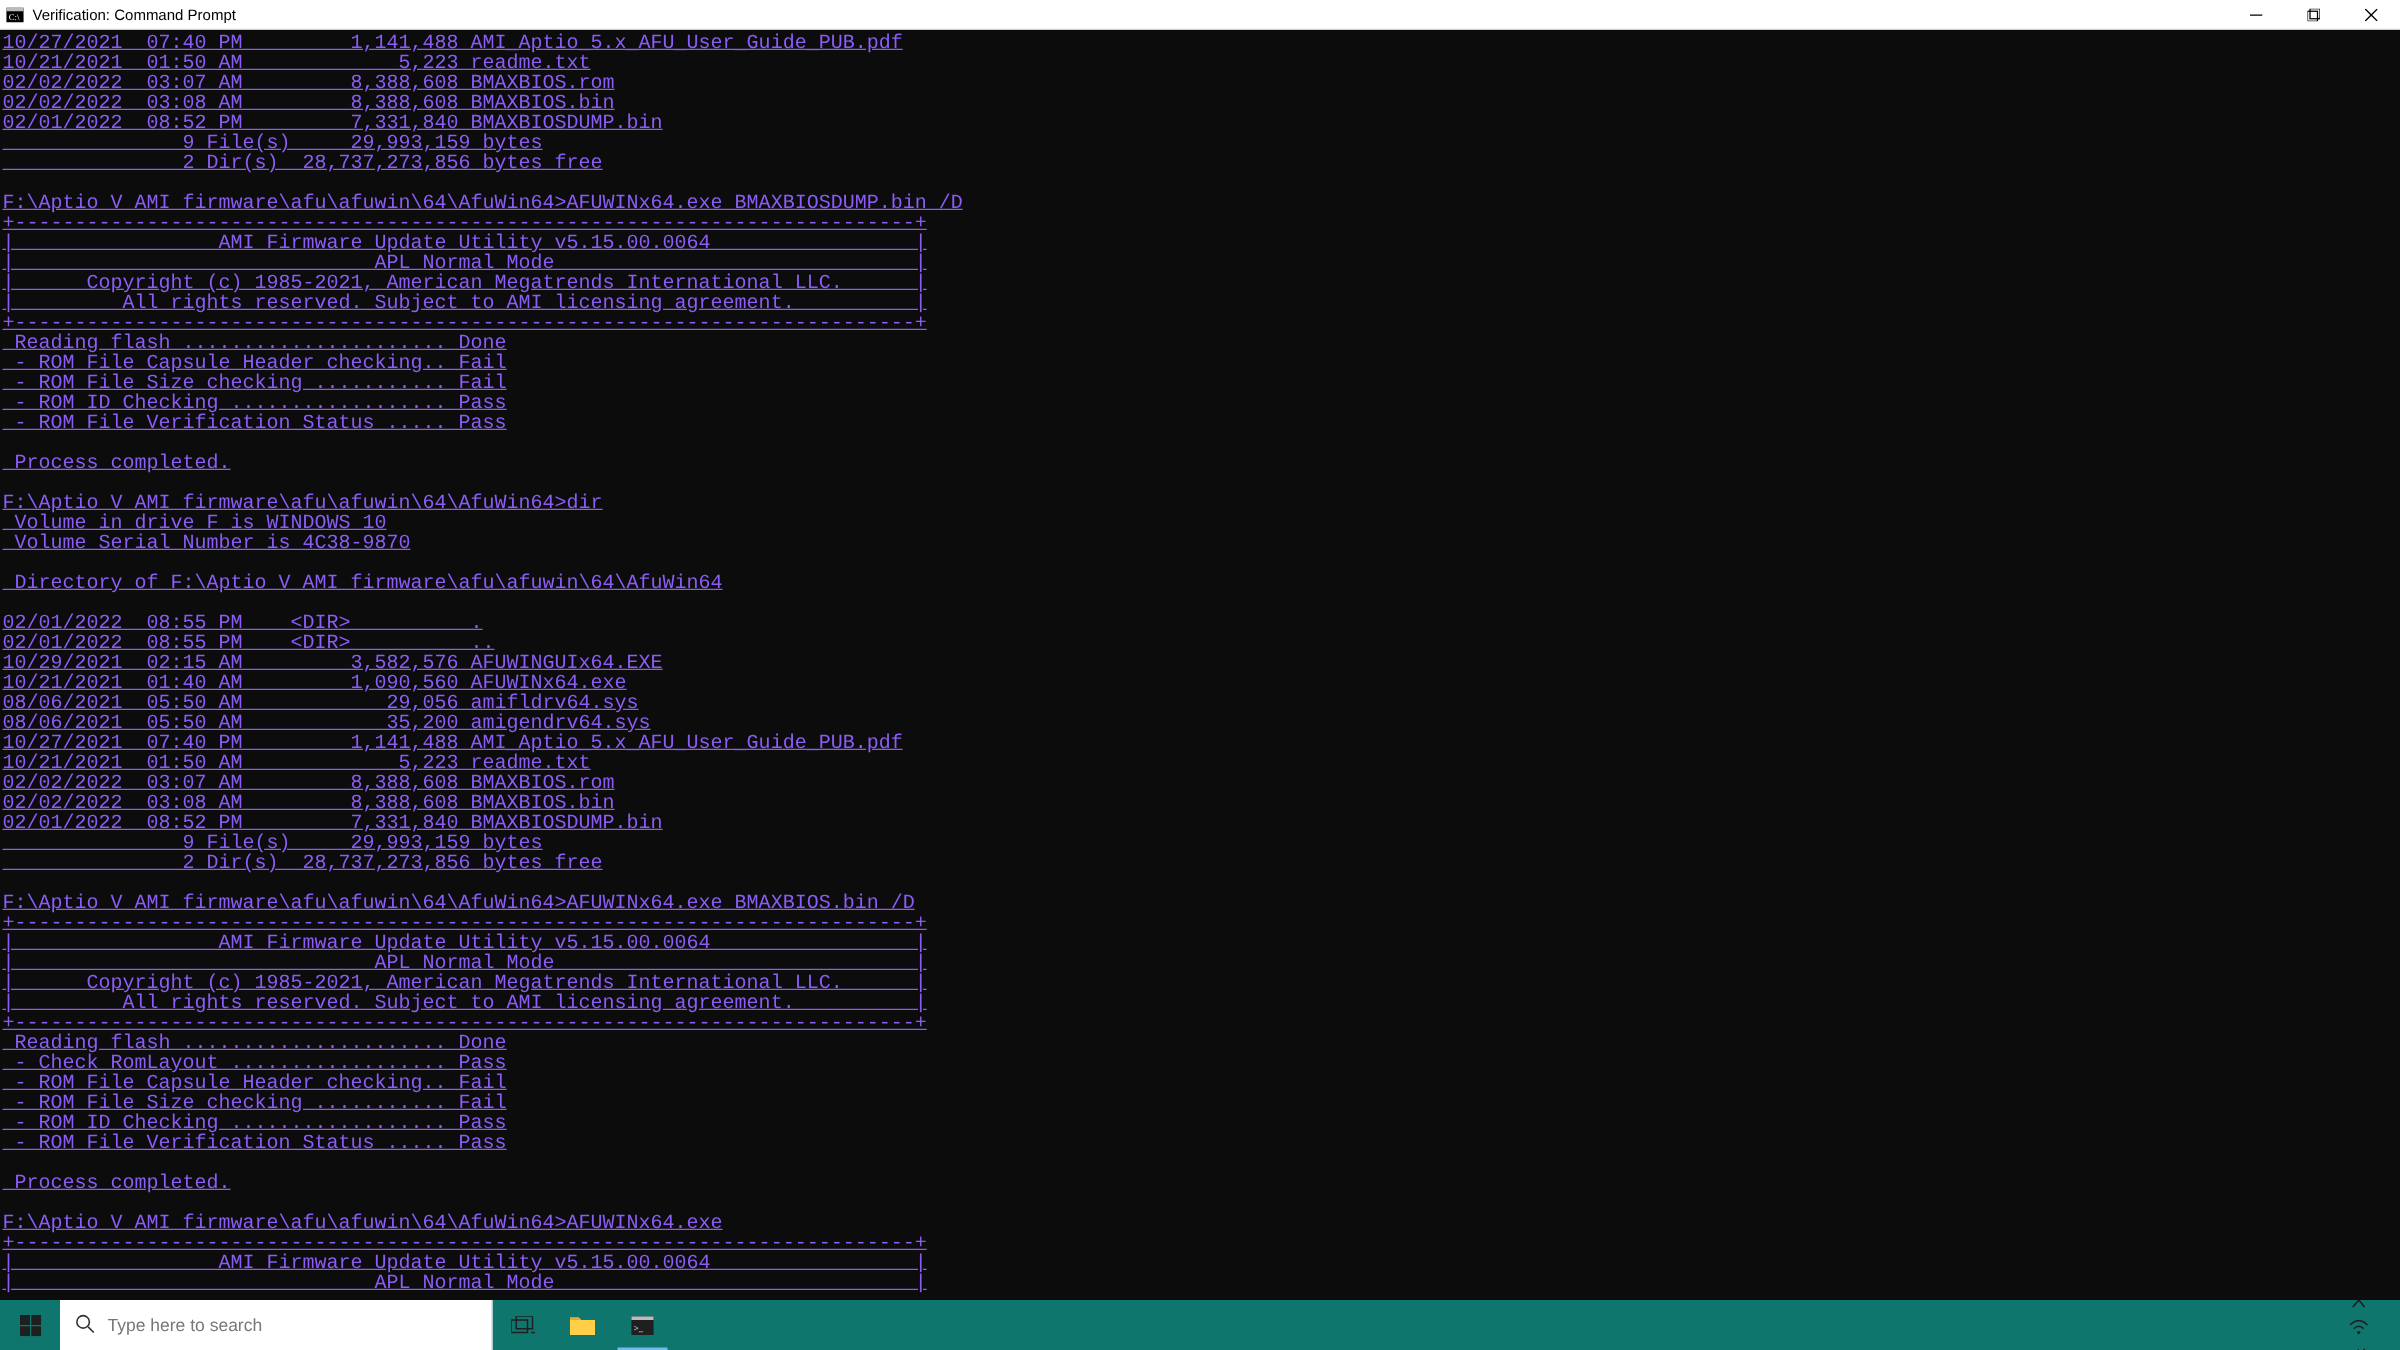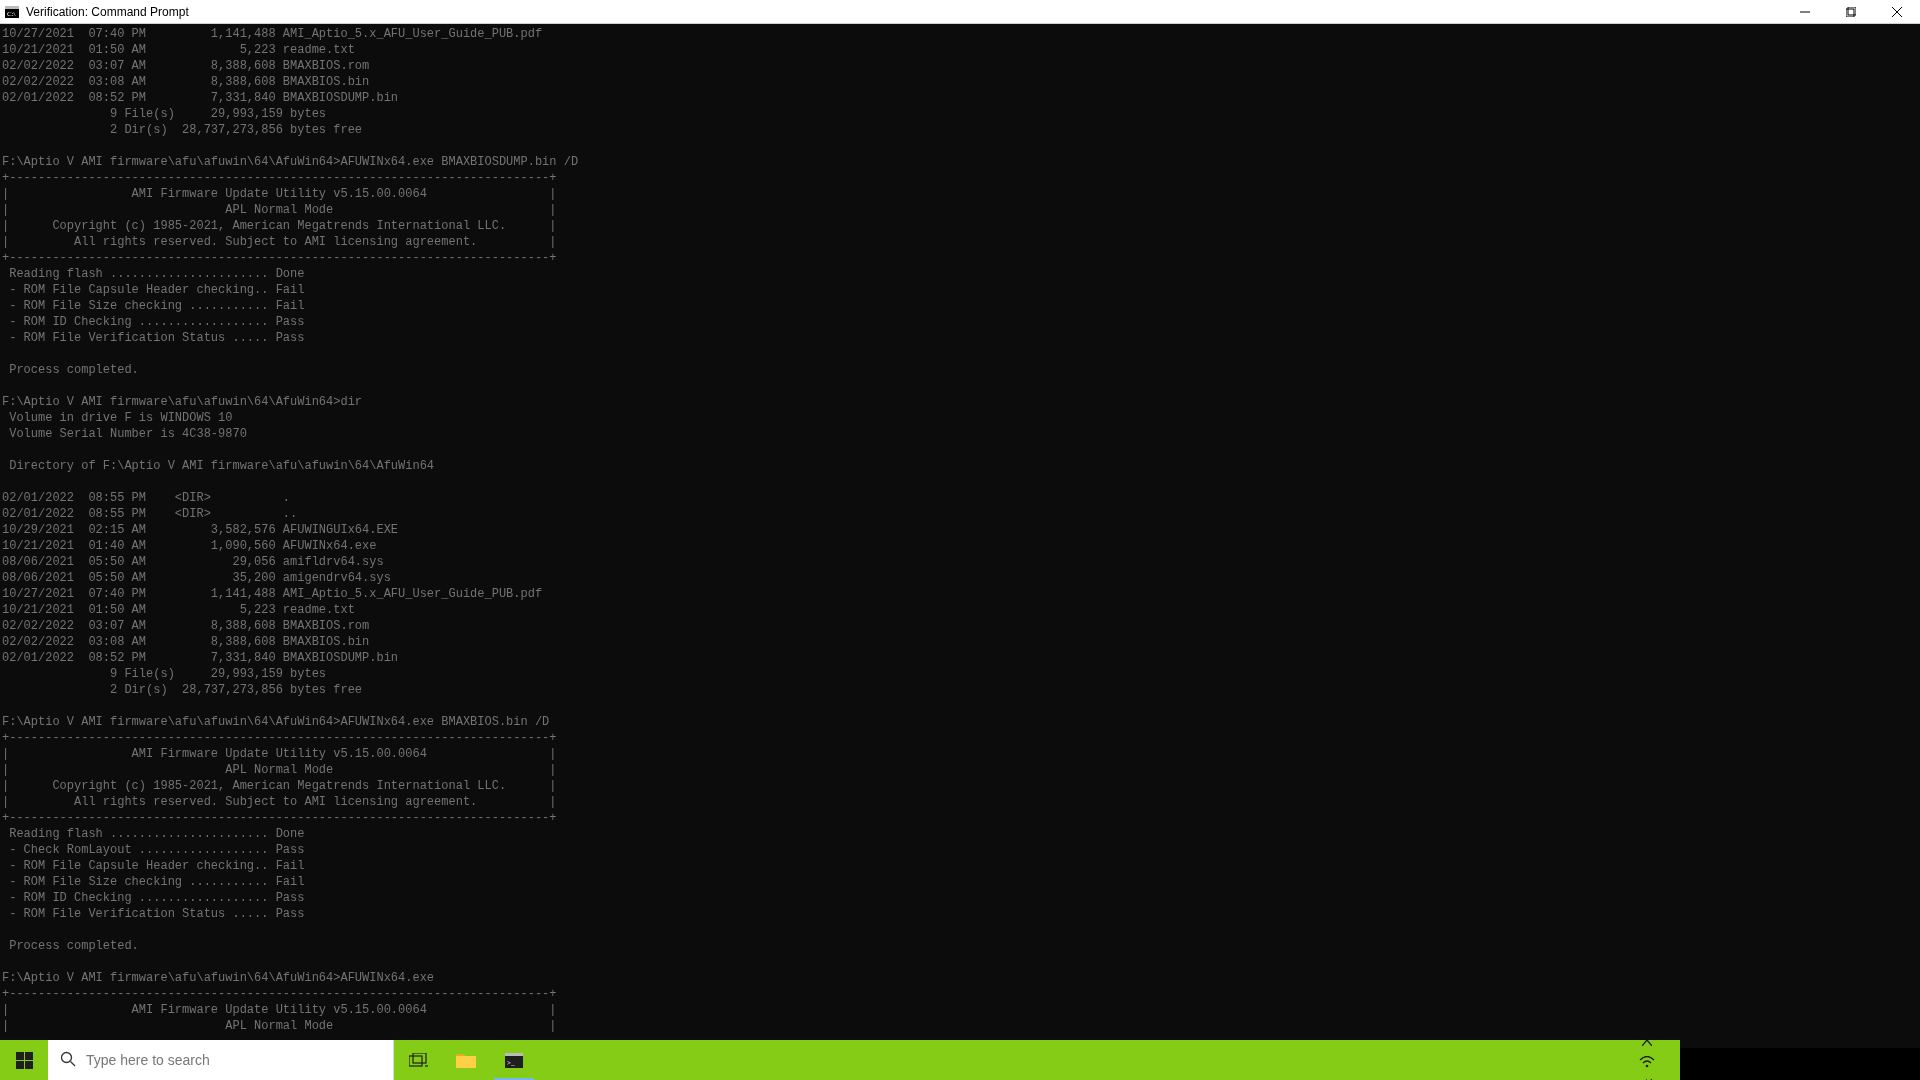--- a/index.html
+++ b/index.html
@@ -15,27 +15,27 @@
   .titlebar .icon-box {
     width: 16px; height: 16px; margin: 0 6px 0 4px; display: flex; align-items: center; justify-content: center;
   }
   .titlebar .title-text { flex: 0 0 auto; }
   .titlebar .spacer { flex: 1 1 auto; }
   .win-btn {
     width: 46px; height: 24px; display: flex; align-items: center; justify-content: center;
     color: #000;
   }
   .terminal {
-    flex: 1 1 auto; background: #0c0c0c; color: #737373;
-    font-family: Consolas, "Courier New", monospace; font-size: 12px;
-    line-height: 16px; padding: 2px 2px 0 2px; white-space: pre; overflow: hidden;
+    flex: 1 1 auto; background: #0c0c0c; color: #8b5cf6;
+    font-family: Consolas, "Courier New", monospace; font-size: 16px;
+    line-height: 16px; padding: 2px 2px 0 2px; white-space: pre; overflow: hidden; text-decoration: underline;
   }
   .taskbar {
-    position: absolute; left: 0; bottom: 0; width: 1680px; height: 40px;
-    background: #84cc16; display: flex; align-items: stretch; font-size: 12px;
+    position: absolute; left: 0; bottom: 0; width: 1920px; height: 40px;
+    background: #0f766e; display: flex; align-items: stretch; font-size: 12px;
     color: #1f1f1f;
   }
   .start-btn {
     width: 48px; display: flex; align-items: center; justify-content: center;
   }
   .search-box {
     flex: 0 0 346px; background: #ffffff; display: flex; align-items: center;
     padding: 0 12px; gap: 10px; font-size: 14px; color: #555; border-right: 1px solid #d0dbe3;
   }
   .task-item {

